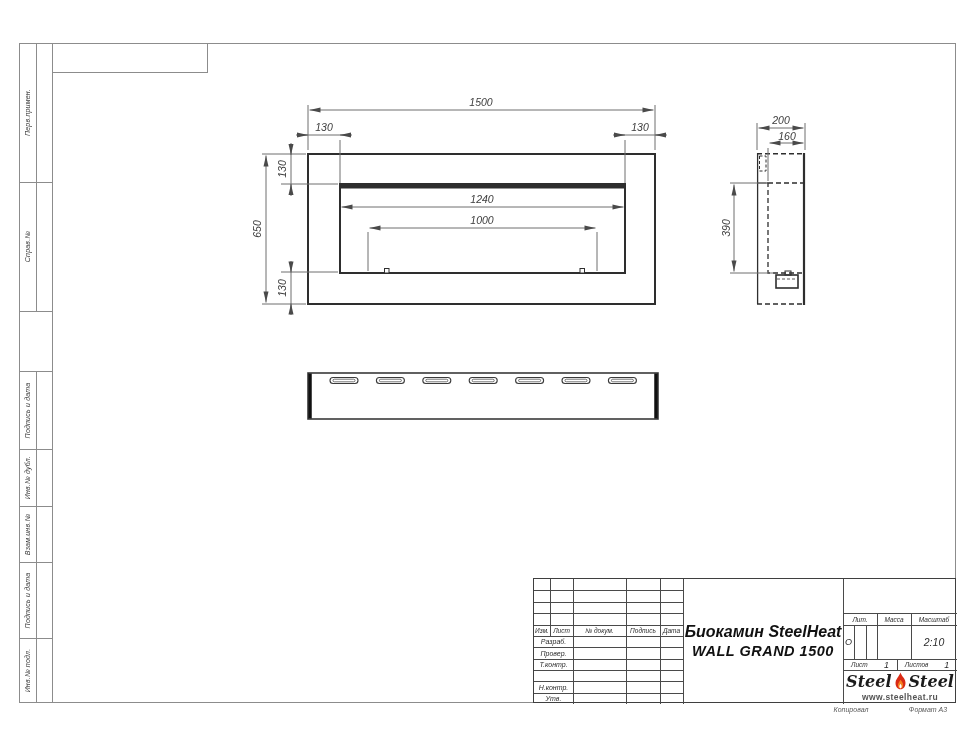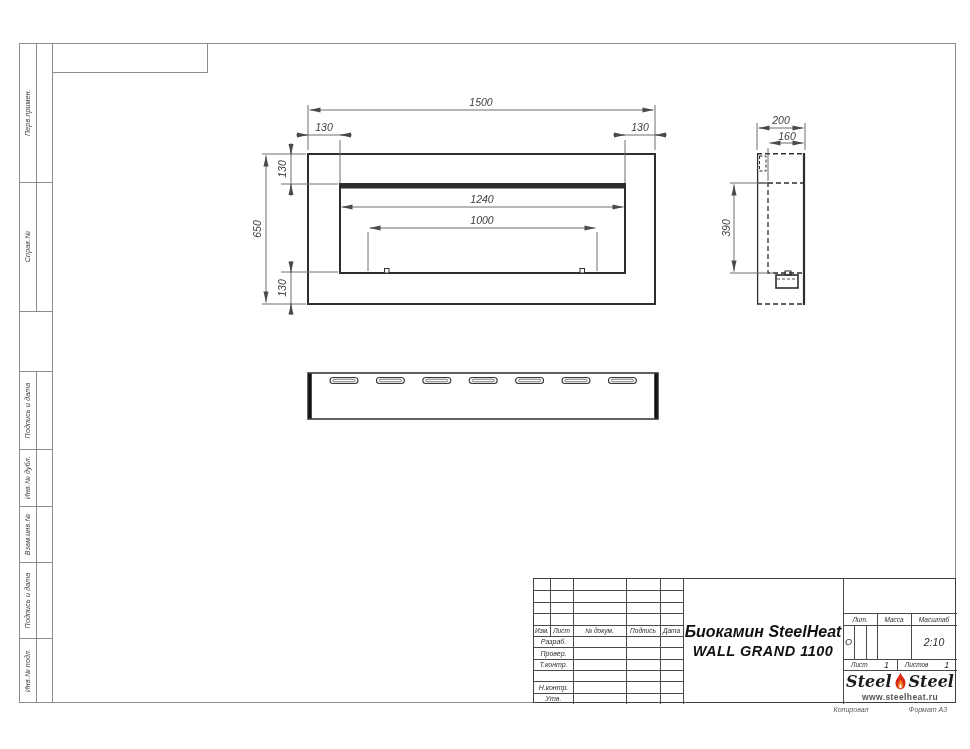--- a/index.html
+++ b/index.html
@@ -235,21 +235,21 @@
     <div class="cell f6" style="left:126px;top:46px;width:23px;height:11px;">Дата</div>
 
     <div class="cell f7" style="left:0;top:57px;width:39px;height:11px;">Разраб.</div>
     <div class="cell f7" style="left:0;top:68px;width:39px;height:12px;">Провер.</div>
     <div class="cell f7" style="left:0;top:80px;width:39px;height:11px;">Т.контр.</div>
     <div class="cell f7" style="left:0;top:102px;width:39px;height:12px;">Н.контр.</div>
     <div class="cell f7" style="left:0;top:114px;width:39px;height:11px;">Утв.</div>
 
     <div class="cell title-cell" style="left:149px;top:0;width:160px;height:125px;">
       <div class="title-l1">Биокамин SteelHeat</div>
-      <div class="title-l2">WALL GRAND 1100</div>
+      <div class="title-l2">WALL GRAND 1500</div>
     </div>
 
     <div class="cell f6" style="left:309px;top:34px;width:34px;height:12px;">Лит.</div>
     <div class="cell f6" style="left:343px;top:34px;width:34px;height:12px;">Масса</div>
     <div class="cell f6" style="left:377px;top:34px;width:46px;height:12px;">Масштаб</div>
     <div class="cell f9" style="left:309px;top:46px;width:11px;height:34px;">О</div>
     <div class="cell f10" style="left:377px;top:46px;width:46px;height:34px;">2:10</div>
 
     <div class="cell pair" style="left:309px;top:80px;width:54px;height:11px;">
       <span class="f6">Лист</span>

